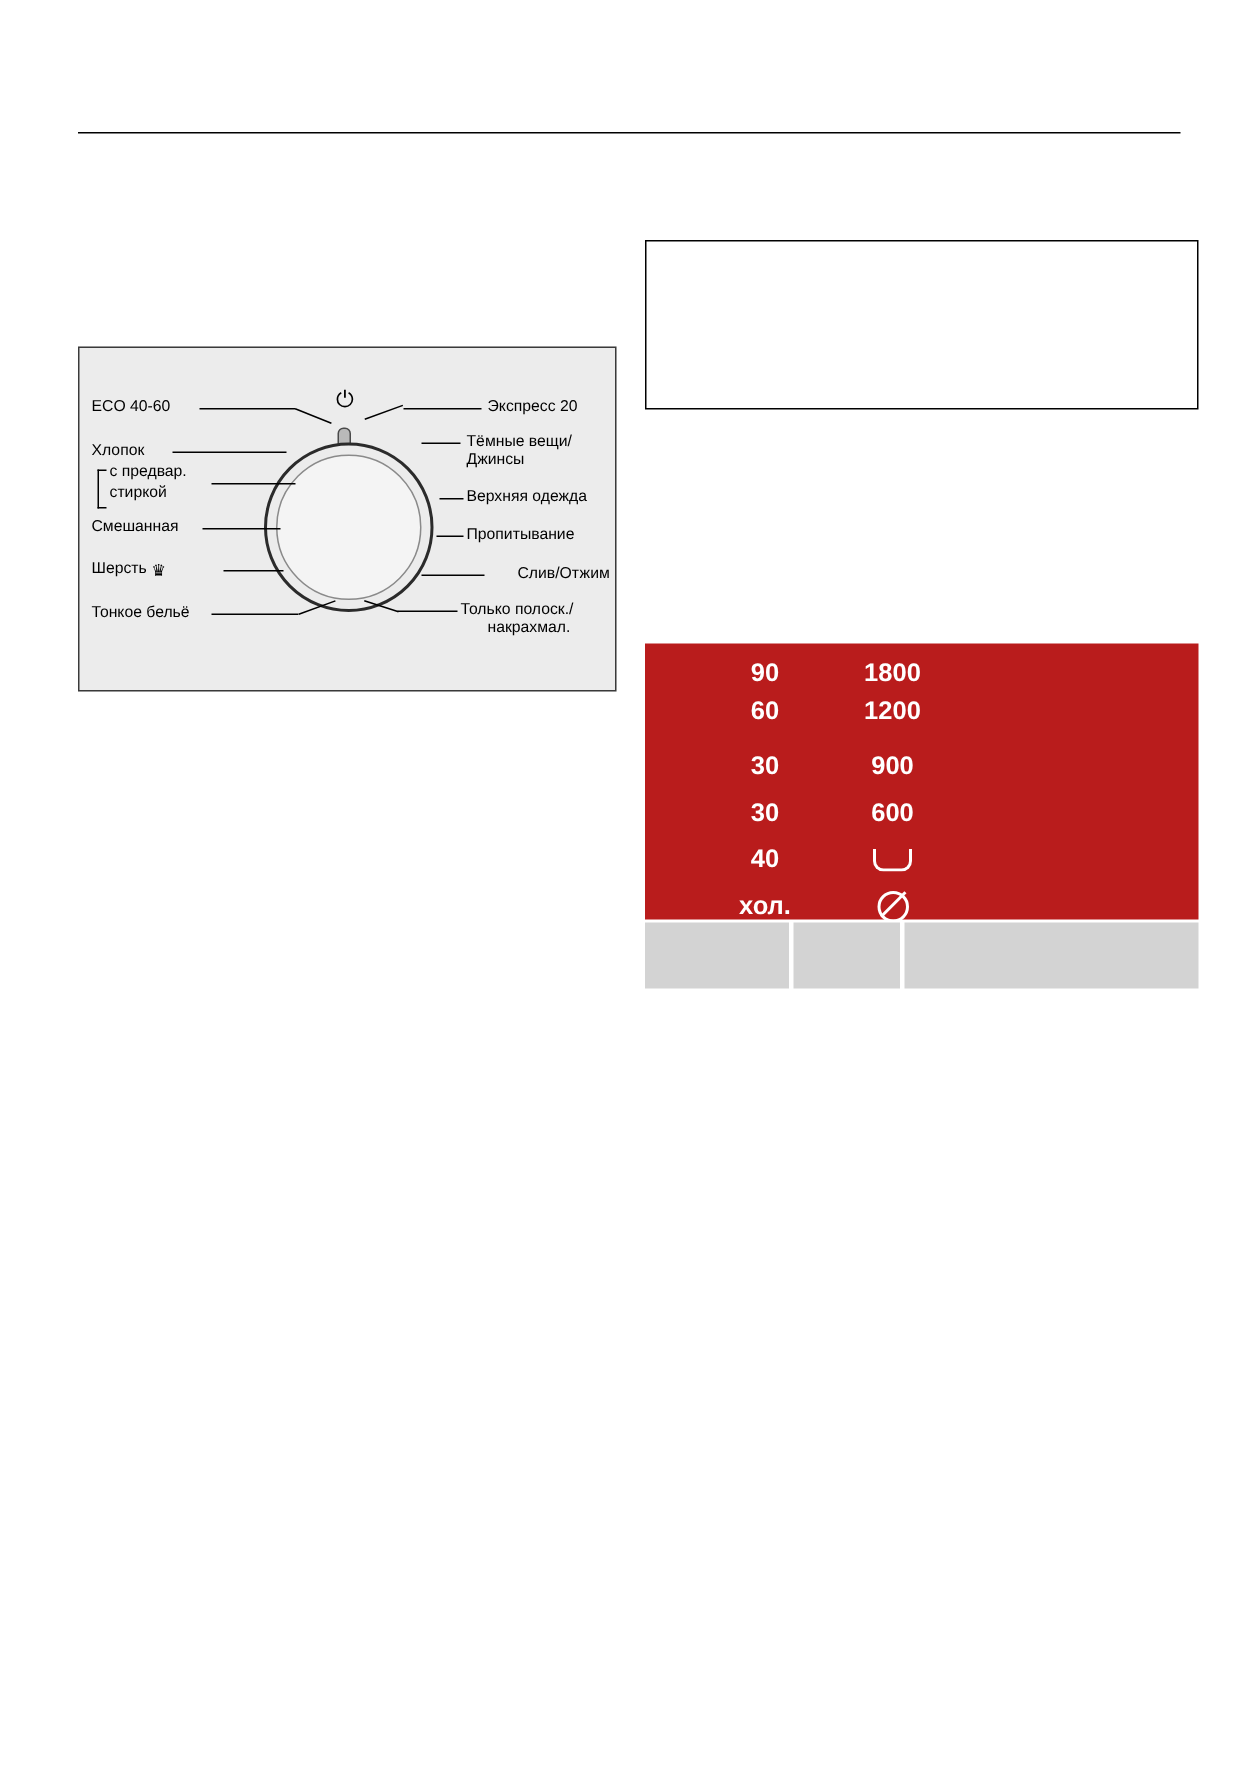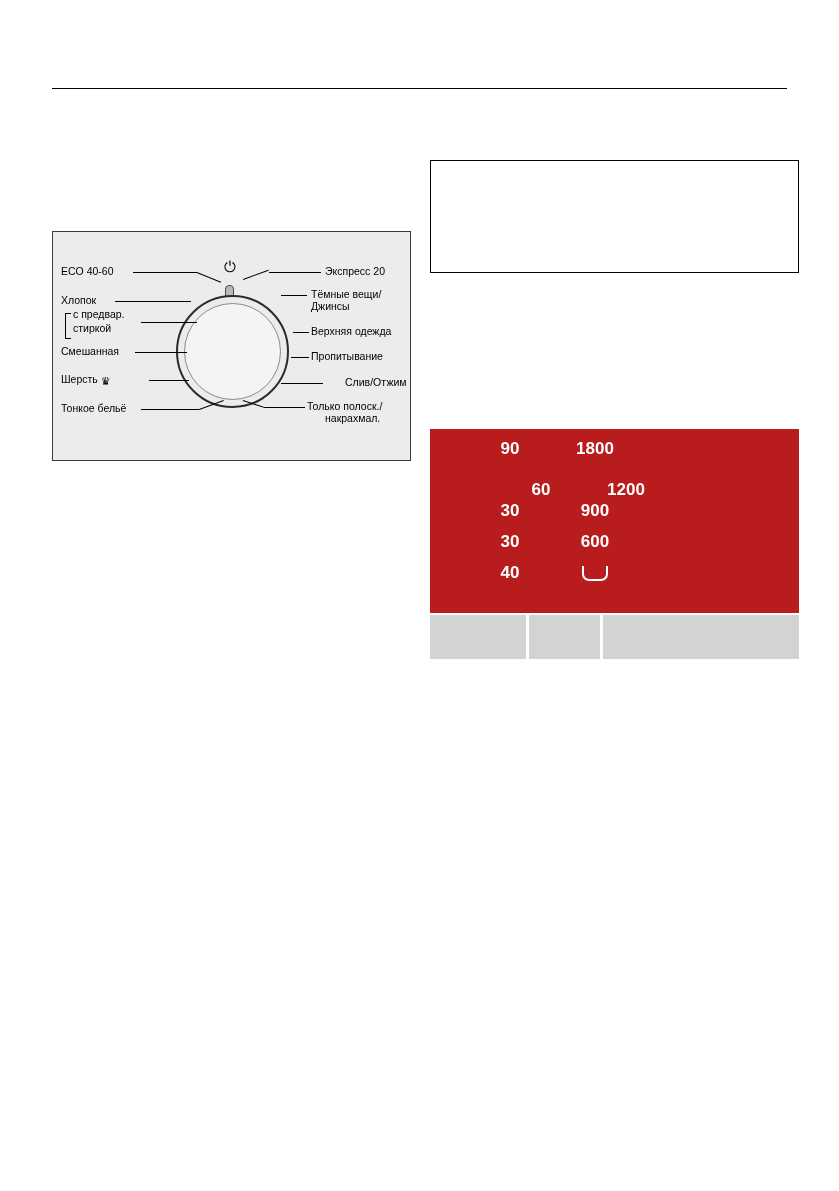--- a/index.html
+++ b/index.html
@@ -278,40 +278,44 @@
 <div class="note-box"></div>
 
 <div class="display-panel">
   <div class="display-dark">
 
     <div class="disp-row" style="top:4px;">
       <span class="disp-temp">90</span>
       <span class="disp-spin">1800</span>
     </div>
 
-    <div class="disp-row" style="top:45px;margin-left:31px;">
+    <div class="disp-row" style="top:29px;">
       <span class="disp-temp">60</span>
       <span class="disp-spin">1200</span>
     </div>
 
     <div class="disp-row" style="top:66px;">
       <span class="disp-temp">30</span>
       <span class="disp-spin">900</span>
     </div>
 
     <div class="disp-row" style="top:97px;">
       <span class="disp-temp">30</span>
       <span class="disp-spin">600</span>
     </div>
 
     <div class="disp-row" style="top:128px;">
       <span class="disp-temp">40</span>
       <span class="disp-spin"><span class="glyph-basin"></span></span>
     </div>
 
+    <div class="disp-row" style="top:159px;">
+      <span class="disp-temp">хол.</span>
+      <span class="disp-spin"><span class="glyph-nospin"></span></span>
+    </div>
   </div>
 
   <div class="btn-row">
     <div class="btn btn-a"></div>
     <div class="btn btn-b"></div>
     <div class="btn btn-c"></div>
   </div>
 </div>
 
 </body></html>

